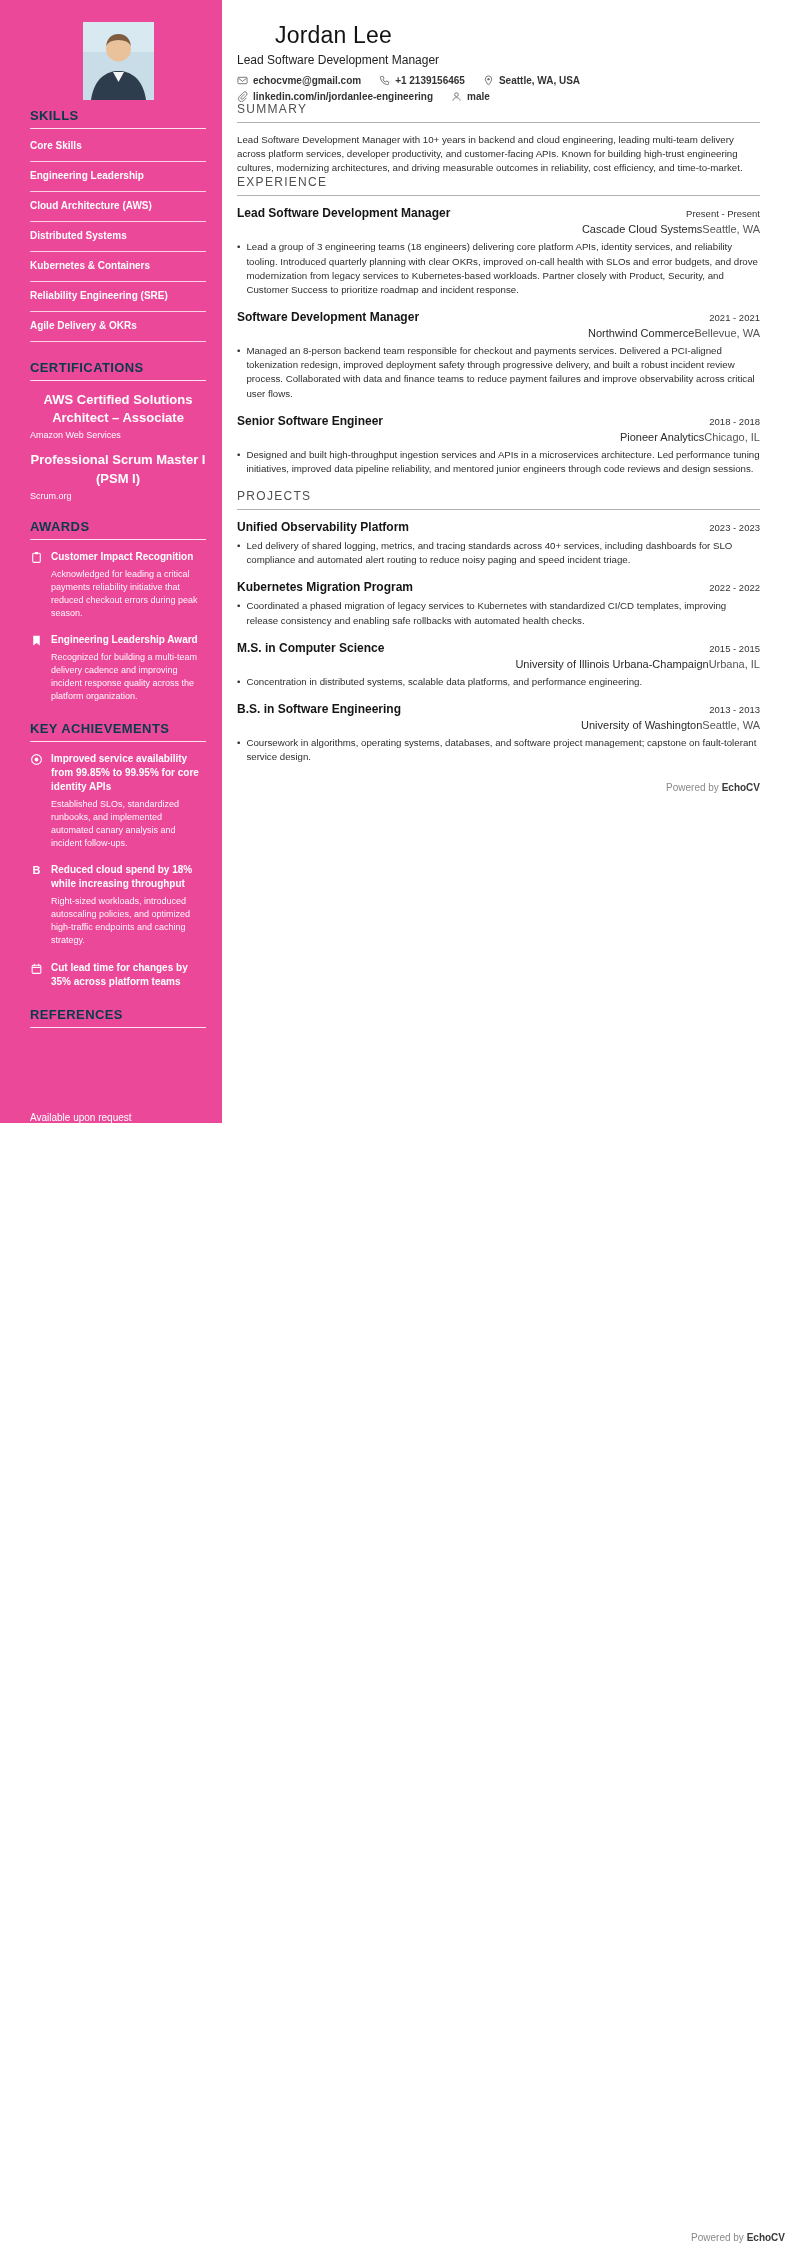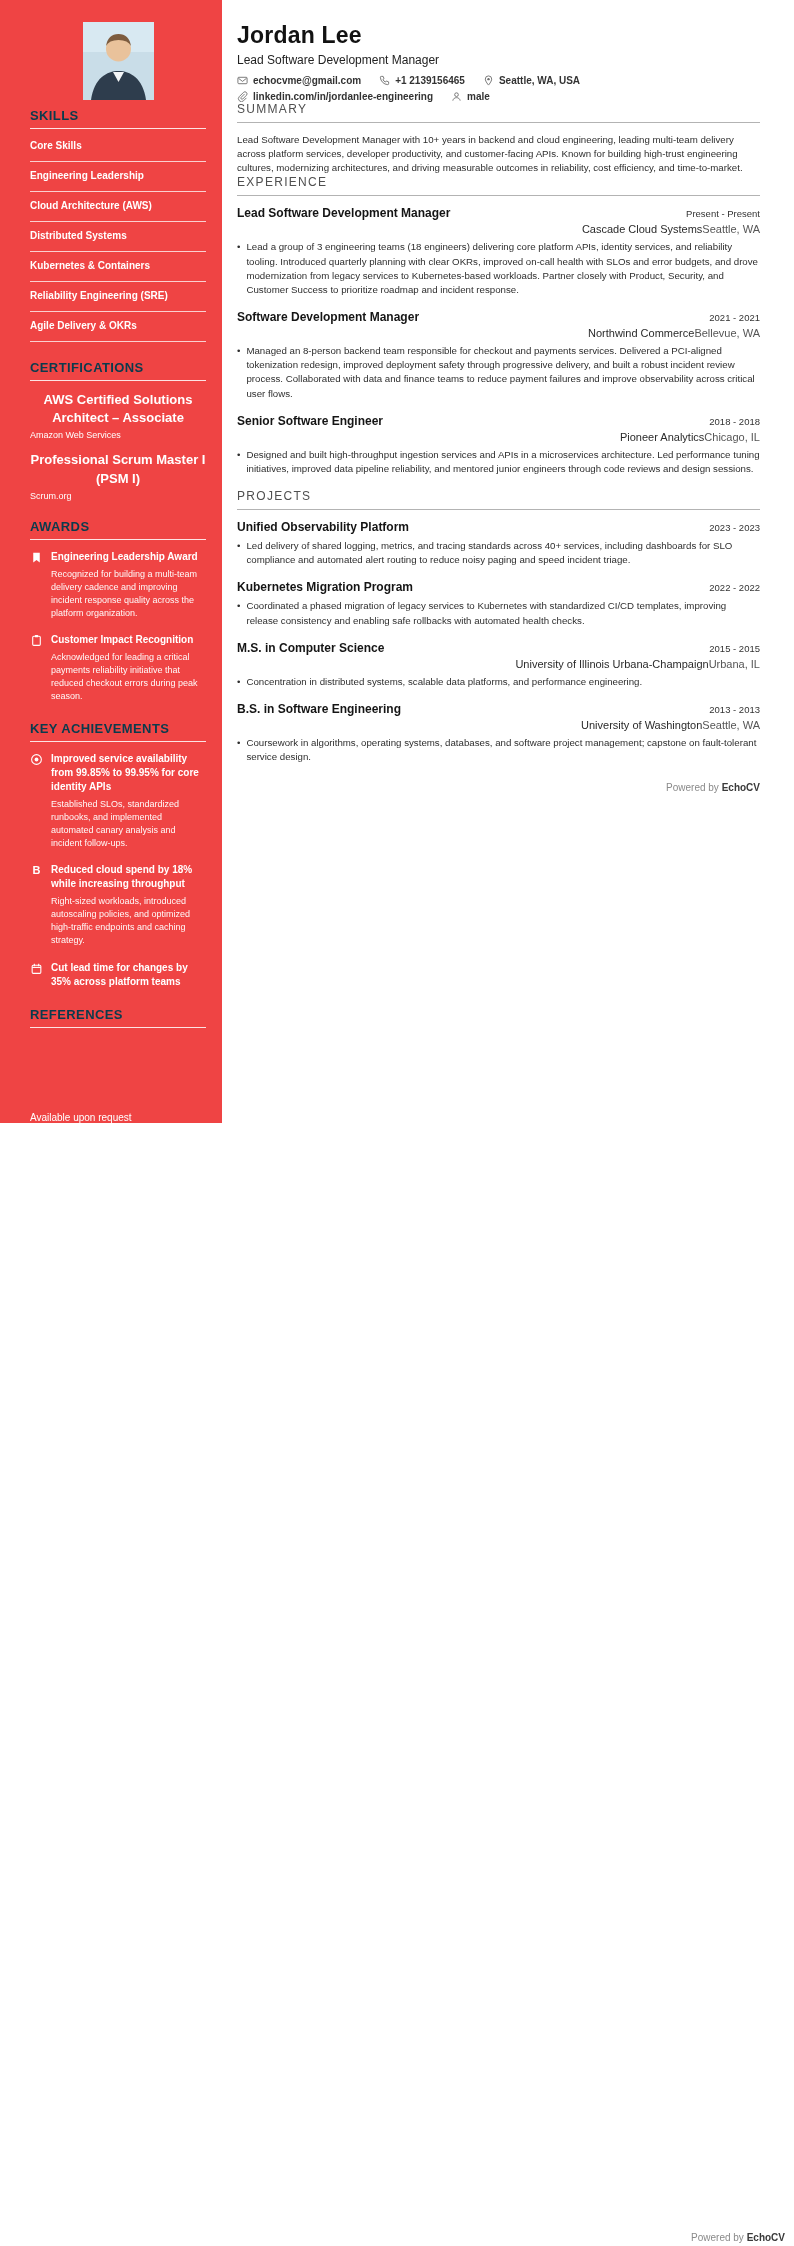--- a/index.html
+++ b/index.html
@@ -2,42 +2,42 @@
 <html><head>
 <meta charset="utf-8">
 <style>
   * { margin:0; padding:0; box-sizing:border-box; }
   html,body { background:#ffffff; }
   body { font-family:"Liberation Sans", sans-serif; color:#2e2e2e; }
   .doc { width:794px; height:2246px; background:#ffffff; position:relative; overflow:hidden; }
   .page { position:relative; width:794px; height:1123px; background:#ffffff; overflow:hidden; }
 
   
-  .sidebar { position:absolute; left:0; top:0; bottom:0; width:222px; background:#ef4444; padding:22px 16px 0 30px; color:#ffffff; }
+  .sidebar { position:absolute; left:0; top:0; bottom:0; width:222px; background:#ec4899; padding:22px 16px 0 30px; color:#ffffff; }
   .photo-wrap { width:71px; height:78px; margin:0 auto 8px auto; overflow:hidden; }
   .photo-wrap svg { display:block; width:100%; height:100%; }
   .sb-section { margin-top:18px; }
   .sb-section.first { margin-top:8px; }
   .sb-h { font-size:13px; font-weight:700; color:#0a3b4d; letter-spacing:.4px; padding-bottom:5px; border-bottom:1.5px solid rgba(255,255,255,.85); margin-bottom:10px; }
   .skill { font-size:10px; font-weight:700; color:#fff; padding-bottom:9px; border-bottom:1px solid rgba(255,255,255,.75); margin-bottom:7px; line-height:1.3; }
   .cert { margin-bottom:11px; }
   .cert-name { font-size:13px; font-weight:600; line-height:1.4;text-align:center; }
   .cert-issuer { font-size:9px; font-weight:400; margin-top:3px; }
   .sb-item { display:flex; gap:8px; margin-bottom:13px; }
   .sb-ic { flex:0 0 13px; width:13px; height:13px; margin-top:1px; color:#ffffff; }
   .sb-ic svg { width:13px; height:13px; display:block; }
   .sb-ic.letter { font-size:11px; font-weight:800; line-height:13px; text-align:center; }
   .sb-body { flex:1; }
   .sb-title { font-size:10px; font-weight:700; line-height:1.4; }
   .sb-desc { font-size:9px; font-weight:400; line-height:1.45; margin-top:4px; color:rgba(255,255,255,.97); }
   .ref-note { font-size:10px; font-weight:400; margin-top:84px; }
 
   
   .main { position:absolute; left:222px; top:0; width:572px; padding:22px 34px 0 15px; }
-  .name { font-size:23px; font-weight:700; color:#121212; letter-spacing:.2px; }
+  .name { font-size:23px; font-weight:400; color:#121212; letter-spacing:.2px;margin-left:38px; }
   .headline { font-size:12px; color:#222; margin-top:4px; }
   .contact-row { display:flex; align-items:center; gap:18px; margin-top:8px; }
   .contact-row + .contact-row { margin-top:5px; }
   .contact { display:flex; align-items:center; gap:5px; font-size:10px; font-weight:700; color:#333; }
   .contact .cic { width:11px; height:11px; color:#6e6e6e; flex:0 0 11px; }
   .contact .cic svg { width:11px; height:11px; display:block; }
 
   .section { }
   .section-h { font-size:12px; font-weight:400; color:#4f4f4f; letter-spacing:1.3px; padding-bottom:6px; border-bottom:1px solid #b3b3b3; margin-bottom:10px; }
   .entry { margin-bottom:13px; }
@@ -97,38 +97,38 @@
           <div class="cert-name">Professional Scrum Master I (PSM I)</div>
           <div class="cert-issuer">Scrum.org</div>
         </div>
       </section>
 
       <section class="sb-section">
         <h2 class="sb-h">AWARDS</h2>
         <div class="sb-item">
           <span class="sb-ic">
             <svg viewBox="0 0 24 24">
-                <path d="M6 3h12v18l-6-4.6L6 21z" fill="currentColor"></path>
-              </svg>
-          </span>
-          <div class="sb-body">
-            <div class="sb-title">Engineering Leadership Award</div>
-            <div class="sb-desc">Recognized for building a multi-team delivery cadence and improving incident response quality across the platform organization.</div>
-          </div>
-        </div>
-        <div class="sb-item">
-          <span class="sb-ic">
-            <svg viewBox="0 0 24 24">
                 <rect x="5" y="4" width="14" height="17" rx="2" fill="none" stroke="currentColor" stroke-width="2"></rect>
                 <rect x="9" y="2" width="6" height="4" rx="1" fill="currentColor"></rect>
               </svg>
           </span>
           <div class="sb-body">
             <div class="sb-title">Customer Impact Recognition</div>
             <div class="sb-desc">Acknowledged for leading a critical payments reliability initiative that reduced checkout errors during peak season.</div>
+          </div>
+        </div>
+        <div class="sb-item">
+          <span class="sb-ic">
+            <svg viewBox="0 0 24 24">
+                <path d="M6 3h12v18l-6-4.6L6 21z" fill="currentColor"></path>
+              </svg>
+          </span>
+          <div class="sb-body">
+            <div class="sb-title">Engineering Leadership Award</div>
+            <div class="sb-desc">Recognized for building a multi-team delivery cadence and improving incident response quality across the platform organization.</div>
           </div>
         </div>
       </section>
 
       <section class="sb-section">
         <h2 class="sb-h">KEY ACHIEVEMENTS</h2>
         <div class="sb-item">
           <span class="sb-ic">
             <svg viewBox="0 0 24 24">
                 <circle cx="12" cy="12" r="9" fill="none" stroke="currentColor" stroke-width="2"></circle>

